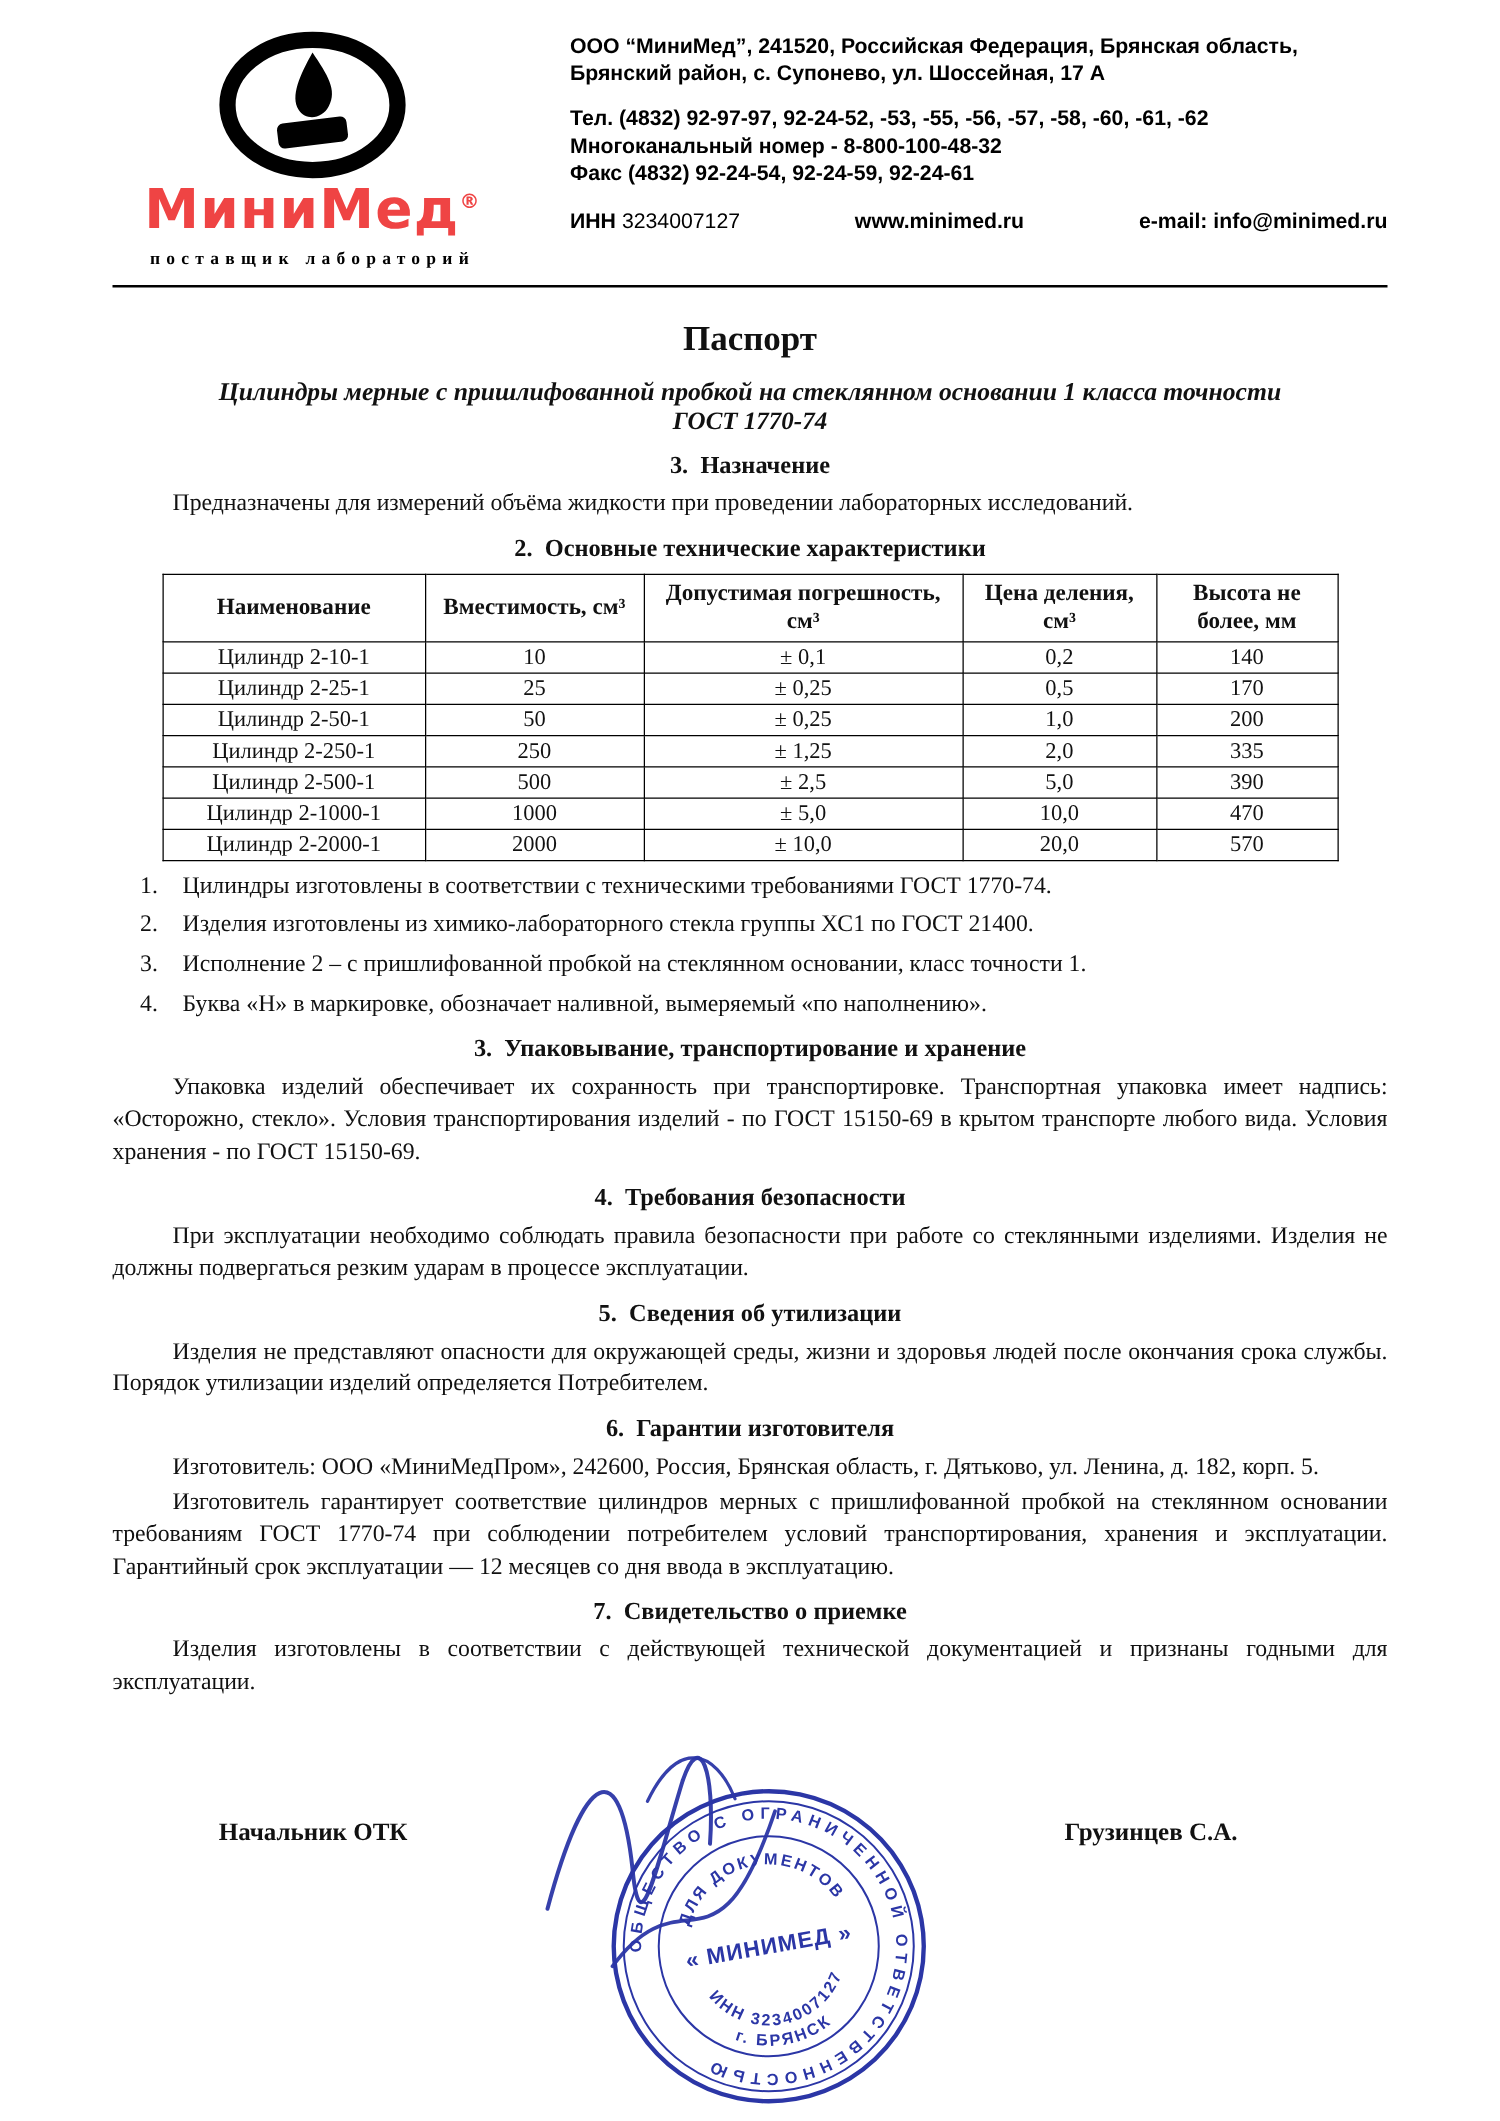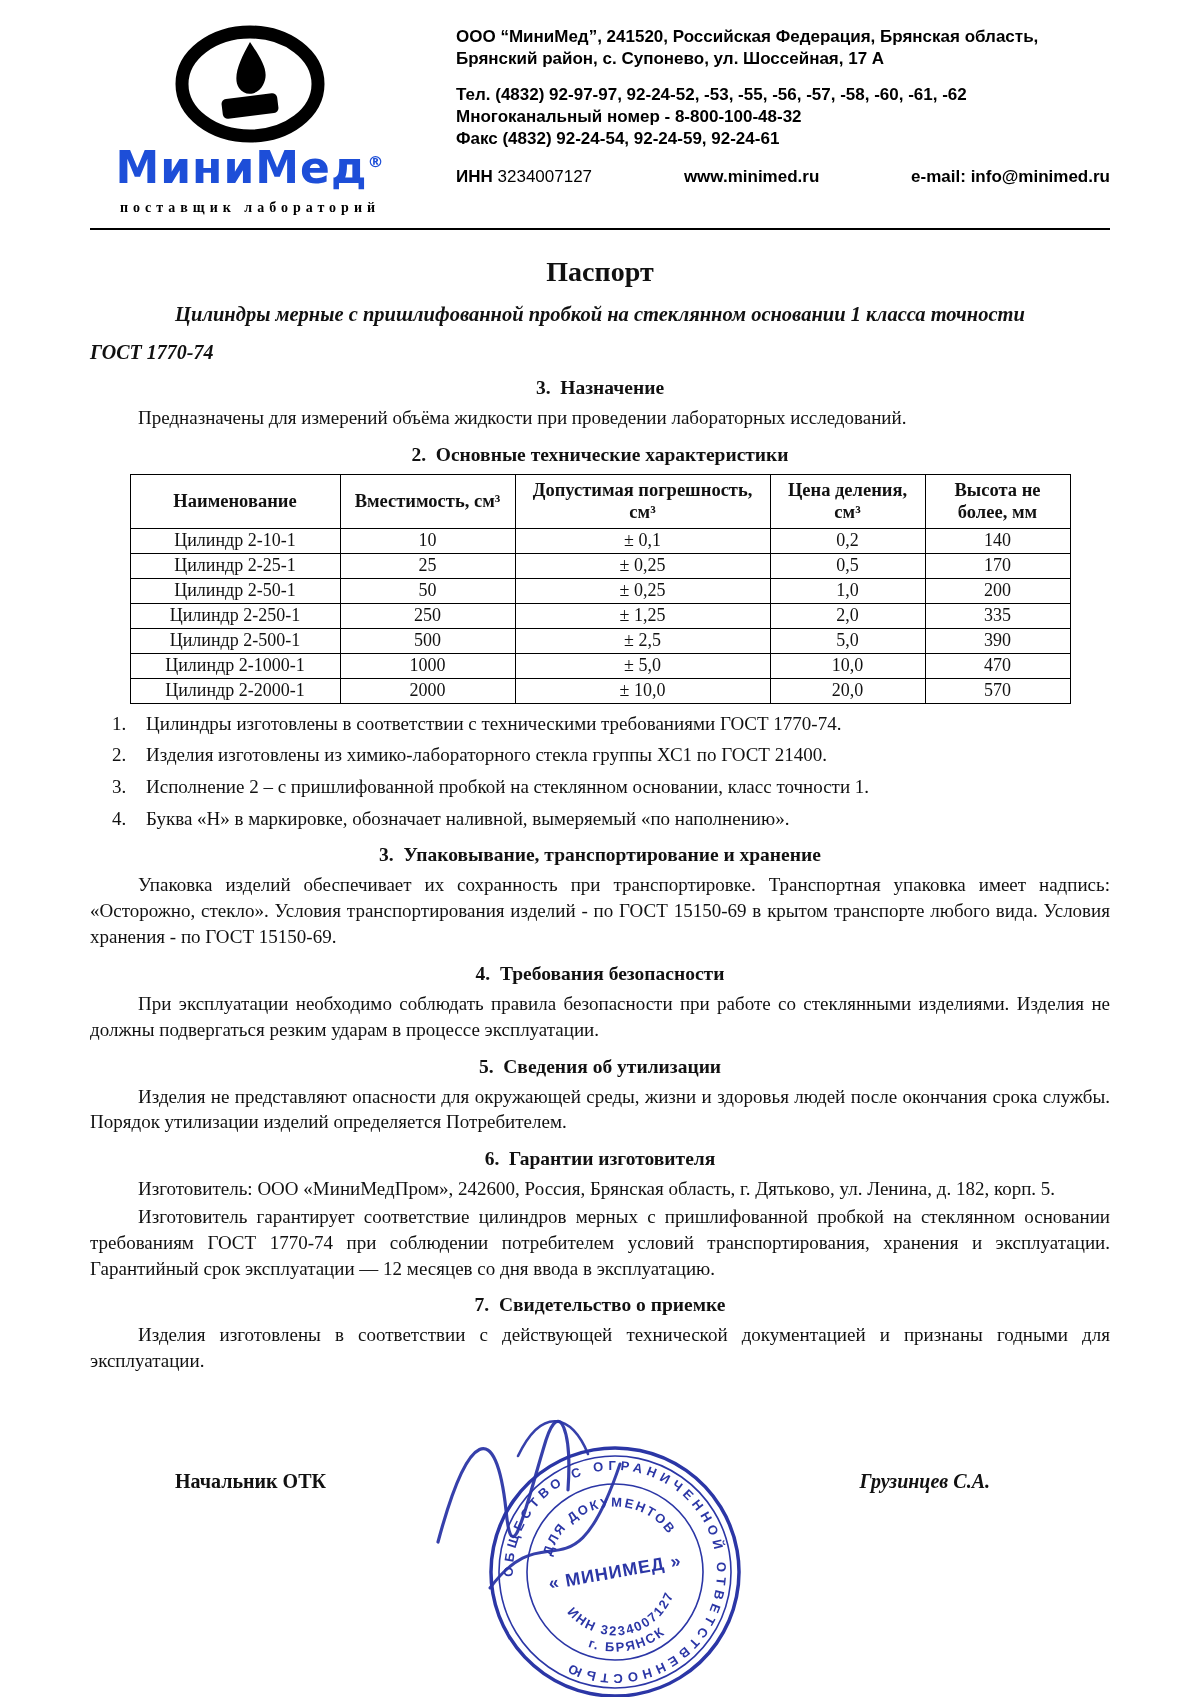--- a/index.html
+++ b/index.html
@@ -7,57 +7,57 @@
   body { background:#e8e8e8; font-family:"Liberation Serif", serif; color:var(--ink); }
   .page {
     width:1200px; height:1697px; background:#ffffff; margin:0 auto;
     padding:22px 90px 0 90px; position:relative; overflow:hidden;
   }
 
   
   .header { display:flex; align-items:flex-start; }
   .logo-block { flex:0 0 320px; text-align:center; padding-top:2px; }
   .logo-oval { display:block; margin:0 auto; }
-  .brand-line { font-family:"DejaVu Sans", sans-serif; font-weight:800; font-size:44px; letter-spacing:1px; line-height:1; margin-top:2px; color:#1d4ed8; }
+  .brand-line { font-family:"DejaVu Sans", sans-serif; font-weight:800; font-size:44px; letter-spacing:1px; line-height:1; margin-top:2px; color:#ef4444; }
   .reg { font-size:16px; vertical-align:super; font-weight:700; }
   .tagline { font-family:Liberation Serif, serif; font-weight:700; font-size:14px; letter-spacing:5px; margin-top:10px; color:#000; }
 
   .contact-block { flex:1; padding-left:46px; font-family:"Liberation Sans", sans-serif; font-weight:bold; font-size:17px; line-height:1.3; color:#000; }
   .contact-address { margin-top:4px; }
   .contact-phones { margin-top:14px; }
   .contact-meta { display:flex; justify-content:space-between; align-items:baseline; margin-top:16px; }
   .inn-group { font-weight:bold; }
   .inn-value { font-weight:normal; }
   .header-rule { border-bottom:2px solid #000; margin-top:12px; }
 
   
   .doc-title { text-align:center; font-weight:bold; font-size:28px; margin-top:26px; }
   .doc-subtitle { text-align:center; font-weight:bold; font-style:italic; font-size:20.5px; margin-top:15px; }
-  .doc-gost { text-align:left; font-weight:bold; font-style:italic; font-size:20px; margin-top:15px; }
+  .doc-gost { text-align:center; font-weight:bold; font-style:italic; font-size:20px; }
 
   .sec-heading { text-align:center; font-weight:bold; font-size:19.5px; margin-top:13px; margin-bottom:6px; }
   .para { font-size:19px; line-height:1.36; text-align:justify; text-indent:48px; margin-top:2px; }
 
   
   table.spec { border-collapse:collapse; table-layout:fixed; width:940px; margin:8px auto 4px auto; }
   .spec th, .spec td { border:1px solid #000; text-align:center; vertical-align:middle; padding:1px 6px; font-size:18px; line-height:1.22; }
   .spec th { font-weight:bold; font-size:18.5px; padding:4px 6px; }
   .spec th.h-left { text-align:center; }
   .spec td.c-name { font-weight:normal; }
 
   
   .notes { margin:8px 0 2px 22px; }
   .note { display:flex; font-size:19px; line-height:1.3; margin:7px 0; }
   .note-num { flex:0 0 34px; }
   .note-text { flex:1; }
 
   
   .sig-row { position:relative; margin-top:88px; height:340px; }
   .sig-left { position:absolute; left:85px; top:8px; font-weight:bold; font-size:20px; }
-  .sig-right { position:absolute; right:120px; top:8px; font-weight:bold; font-size:20px;font-style:italic; }
+  .sig-right { position:absolute; right:120px; top:8px; font-weight:bold; font-size:20px; }
   .stamp-wrap { position:absolute; left:330px; top:-70px; width:380px; height:350px; }
   .stamp-ring-text { font-family:"Liberation Sans", sans-serif; font-size:13px; font-weight:bold; letter-spacing:4.5px; fill:var(--stamp-blue); }
   .stamp-small-text { font-family:"Liberation Sans", sans-serif; font-size:13px; font-weight:bold; letter-spacing:2px; fill:var(--stamp-blue); }
   .stamp-center-text { font-family:"Liberation Sans", sans-serif; font-size:18px; font-weight:bold; letter-spacing:1px; fill:var(--stamp-blue); }
   .stamp-circle { fill:none; stroke:var(--stamp-blue); }
   .sig-stroke { fill:none; stroke:var(--stamp-blue); stroke-linecap:round; opacity:0.95; }
 </style>
 </head>
 <body>
 

